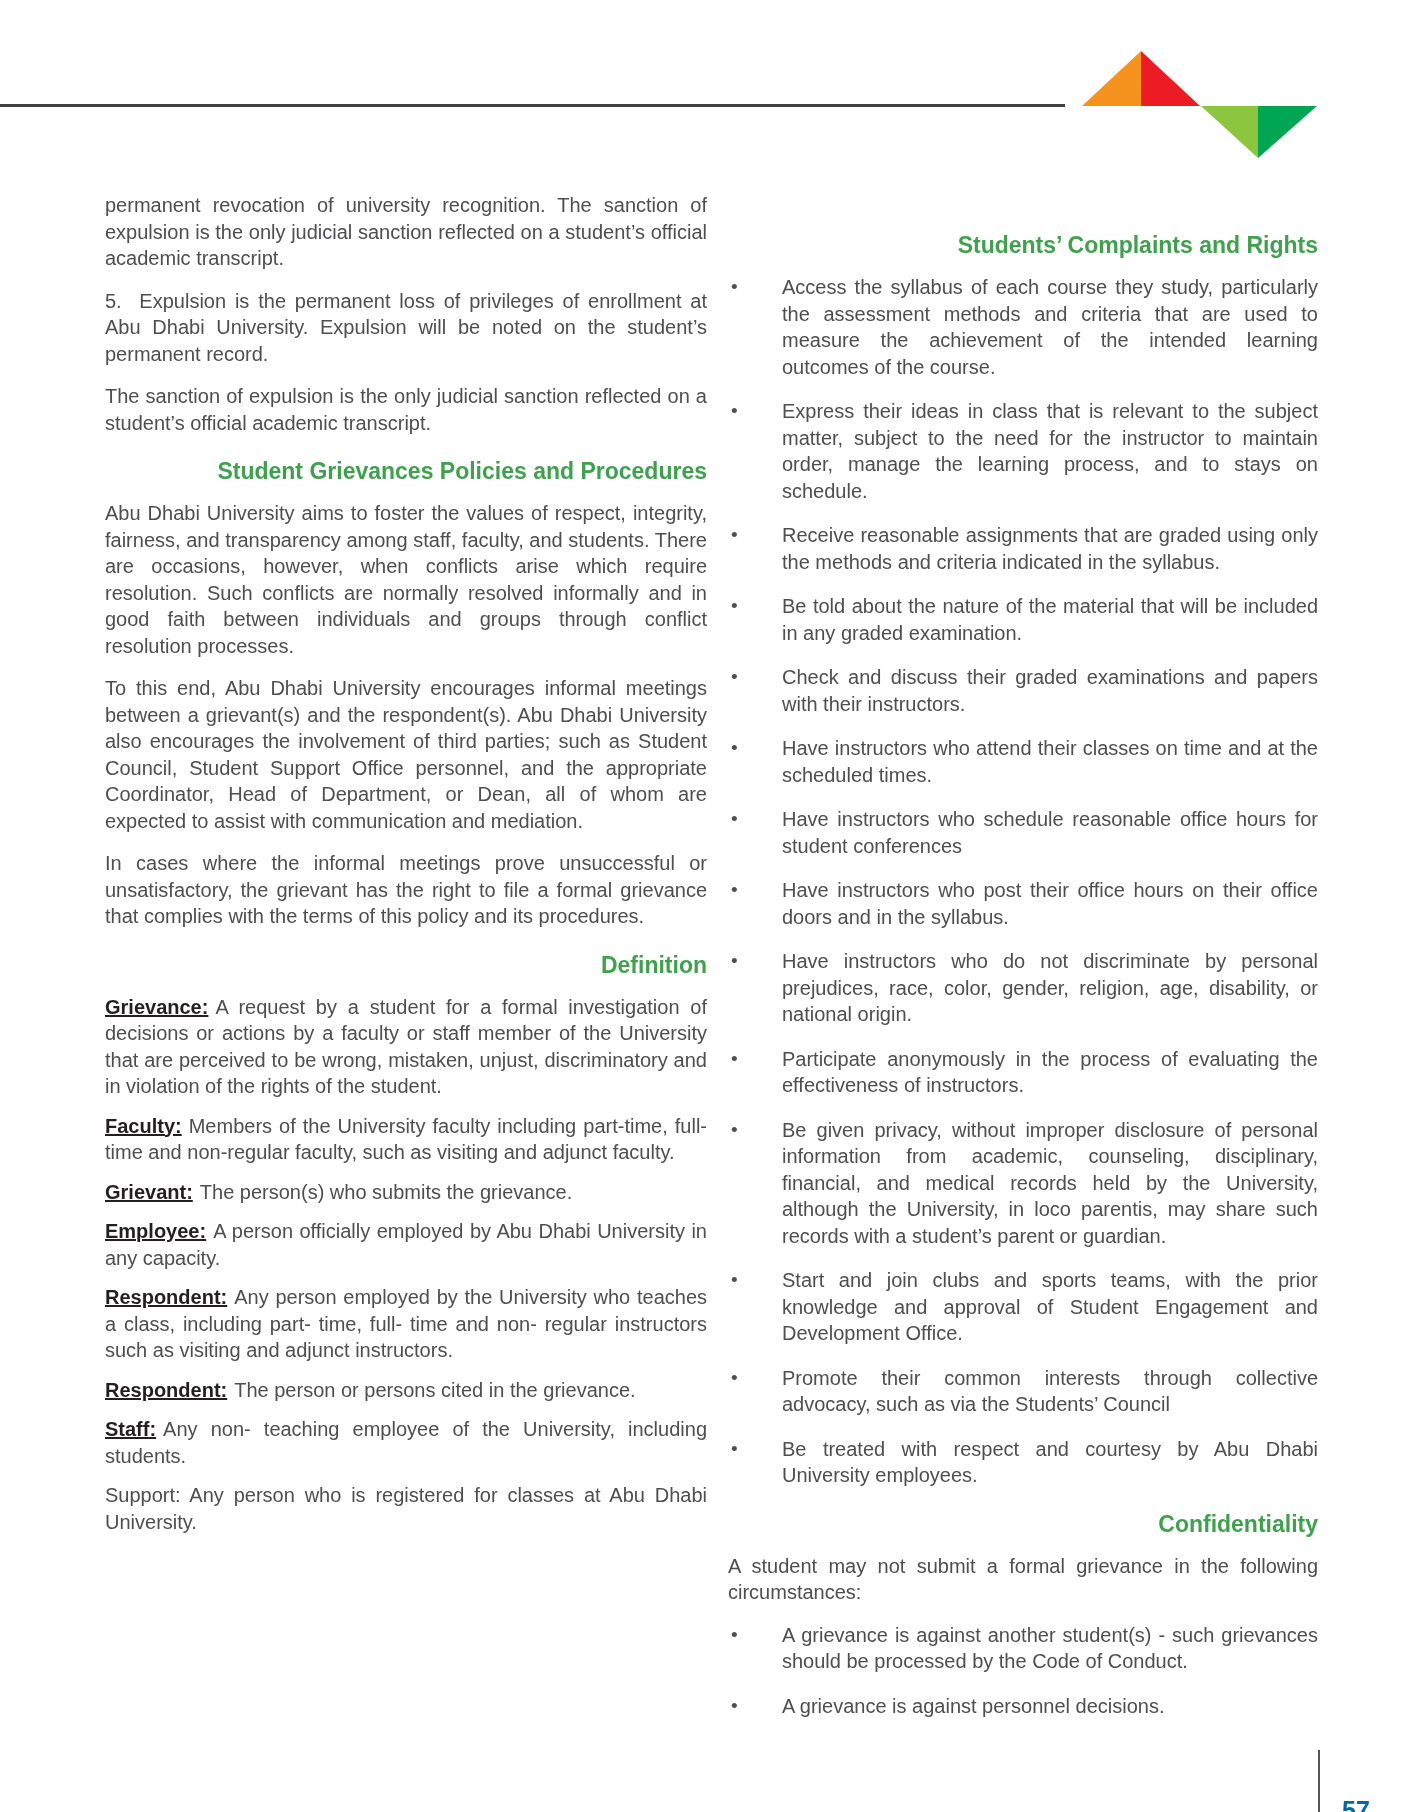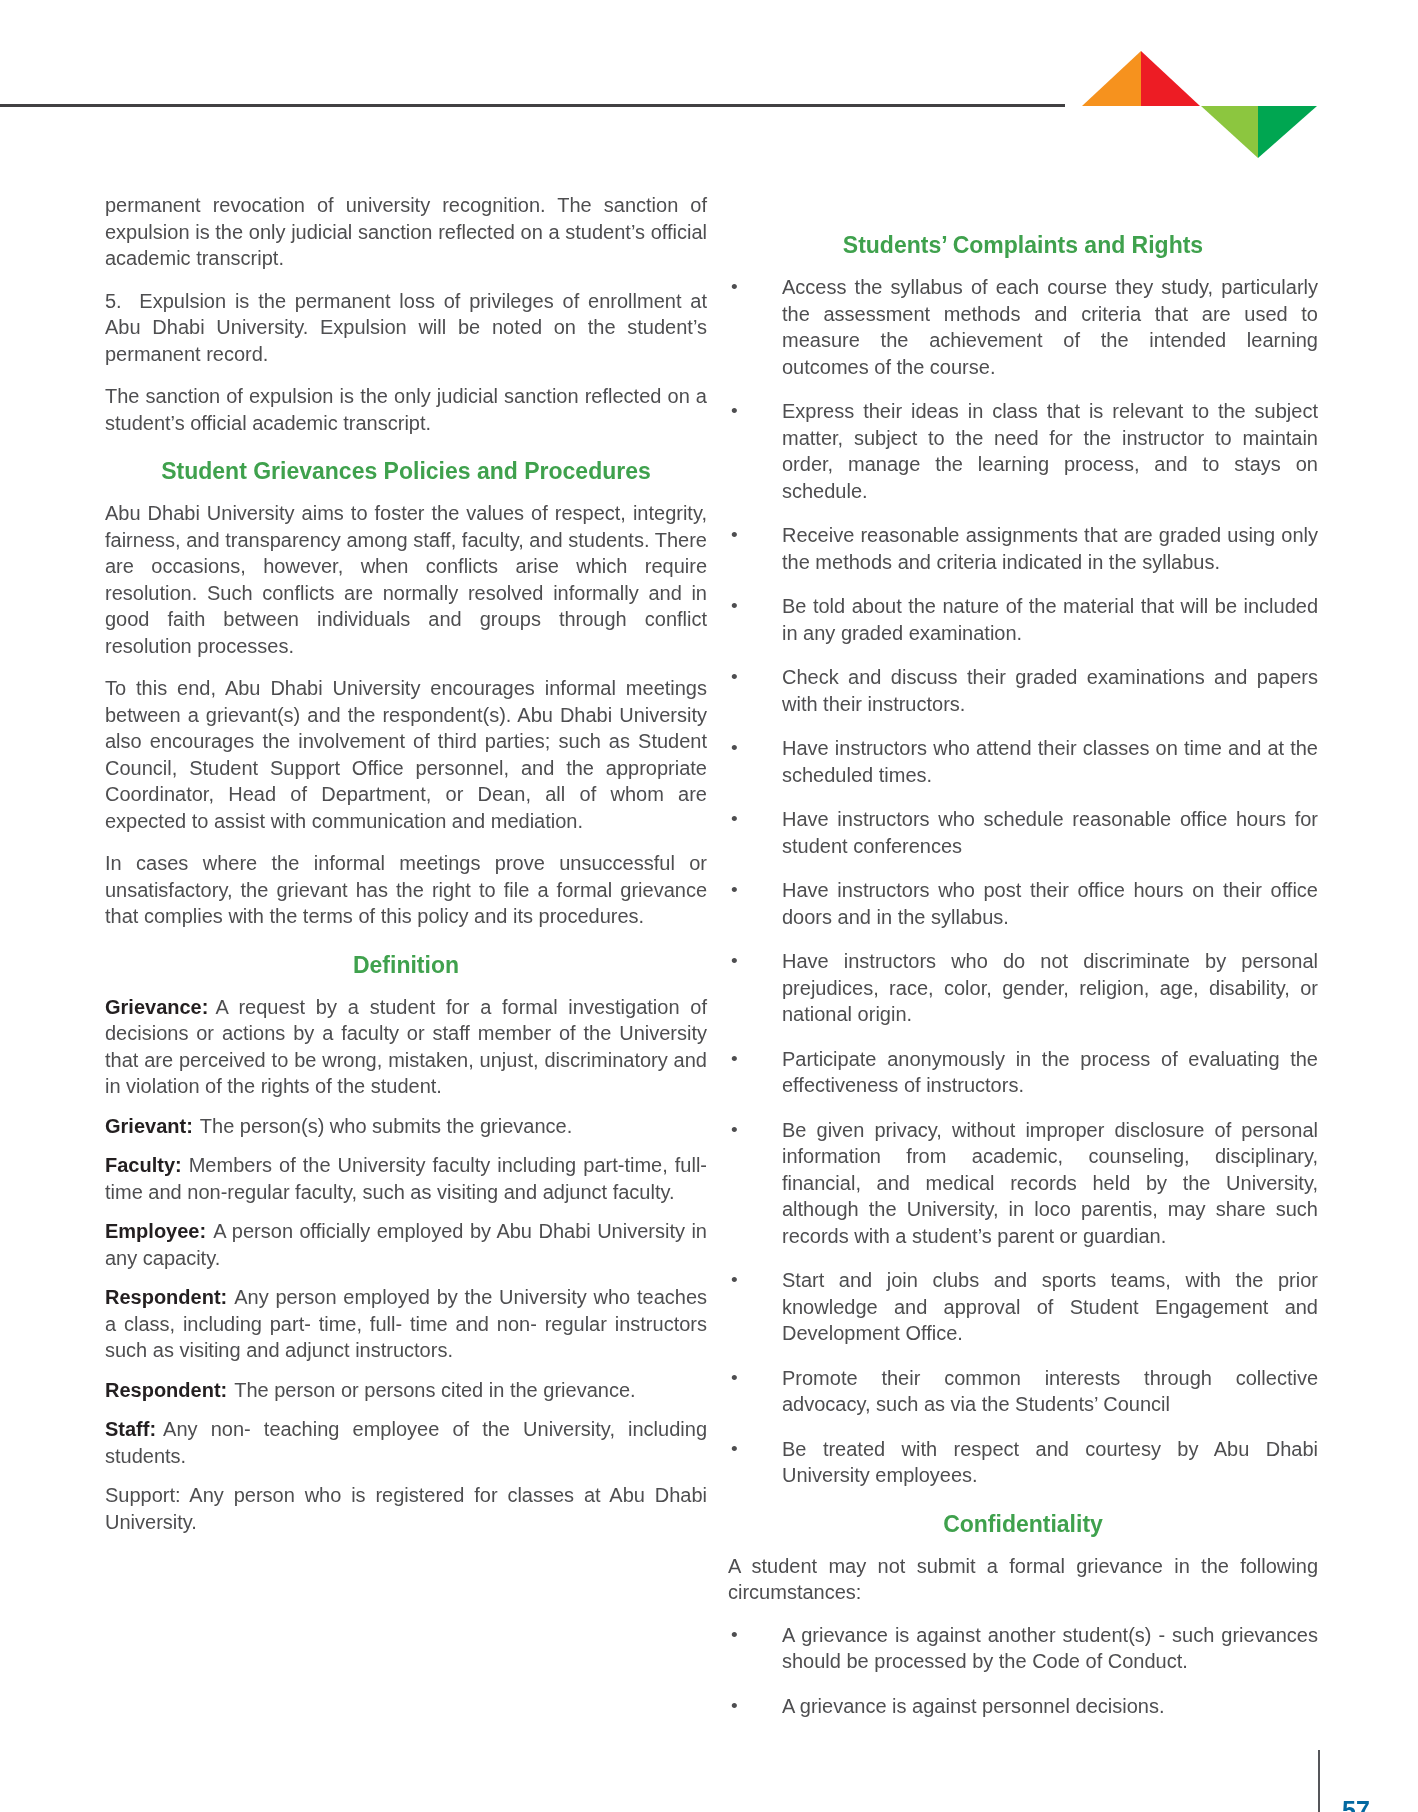--- a/index.html
+++ b/index.html
@@ -34,29 +34,30 @@
   .p {
     text-align: justify;
     margin-bottom: 16px;
     color: #4e4e50;
   }
   .p.def { margin-bottom: 13px; }
   .term {
     font-weight: bold;
     color: #231f20;
     margin-right: 7px;
+    text-decoration: underline;
   }
 
   h2.heading {
     font-size: 23px;
     line-height: 30px;
     font-weight: bold;
     color: #3fa14d;
     margin: 20px 0 14px 0;
-    text-align: center;
+    text-align: right;
   }
   h2.heading.first { margin-top: 0; }
 
   .bullet-row {
     display: flex;
     margin-bottom: 18px;
   }
   .bullet-mark {
     flex: 0 0 54px;
     padding-left: 3px;
@@ -103,22 +104,22 @@
     <p class="p">The sanction of expulsion is the only judicial sanction reflected on a student’s official academic transcript.</p>
 
     <h2 class="heading">Student Grievances Policies and Procedures</h2>
     <p class="p">Abu Dhabi University aims to foster the values of respect, integrity, fairness, and transparency among staff, faculty, and students. There are occasions, however, when conflicts arise which require resolution. Such conflicts are normally resolved informally and in good faith between individuals and groups through conflict resolution processes.</p>
     <p class="p">To this end, Abu Dhabi University encourages informal meetings between a grievant(s) and the respondent(s). Abu Dhabi University also encourages the involvement of third parties; such as Student Council, Student Support Office personnel, and the appropriate Coordinator, Head of Department, or Dean, all of whom are expected to assist with communication and mediation.</p>
     <p class="p">In cases where the informal meetings prove unsuccessful or unsatisfactory, the grievant has the right to file a formal grievance that complies with the terms of this policy and its procedures.</p>
 
     <h2 class="heading">Definition</h2>
 
     <p class="p def"><strong class="term">Grievance:</strong><span>A request by a student for a formal investigation of decisions or actions by a faculty or staff member of the University that are perceived to be wrong, mistaken, unjust, discriminatory and in violation of the rights of the student.</span></p>
+    <p class="p def"><strong class="term">Faculty:</strong><span>Members of the University faculty including part-time, full-time and non-regular faculty, such as visiting and adjunct faculty.</span></p>
     <p class="p def"><strong class="term">Grievant:</strong><span>The person(s) who submits the grievance.</span></p>
-    <p class="p def"><strong class="term">Faculty:</strong><span>Members of the University faculty including part-time, full-time and non-regular faculty, such as visiting and adjunct faculty.</span></p>
     <p class="p def"><strong class="term">Employee:</strong><span>A person officially employed by Abu Dhabi University in any capacity.</span></p>
     <p class="p def"><strong class="term">Respondent:</strong><span>Any person employed by the University who teaches a class, including part- time, full- time and non- regular instructors such as visiting and adjunct instructors.</span></p>
     <p class="p def"><strong class="term">Respondent:</strong><span>The person or persons cited in the grievance.</span></p>
     <p class="p def"><strong class="term">Staff:</strong><span>Any non- teaching employee of the University, including students.</span></p>
 
     <p class="p">Support: Any person who is registered for classes at Abu Dhabi University.</p>
   </div>
 
   <div class="col col-right">
     <h2 class="heading first">Students’ Complaints and Rights</h2>

